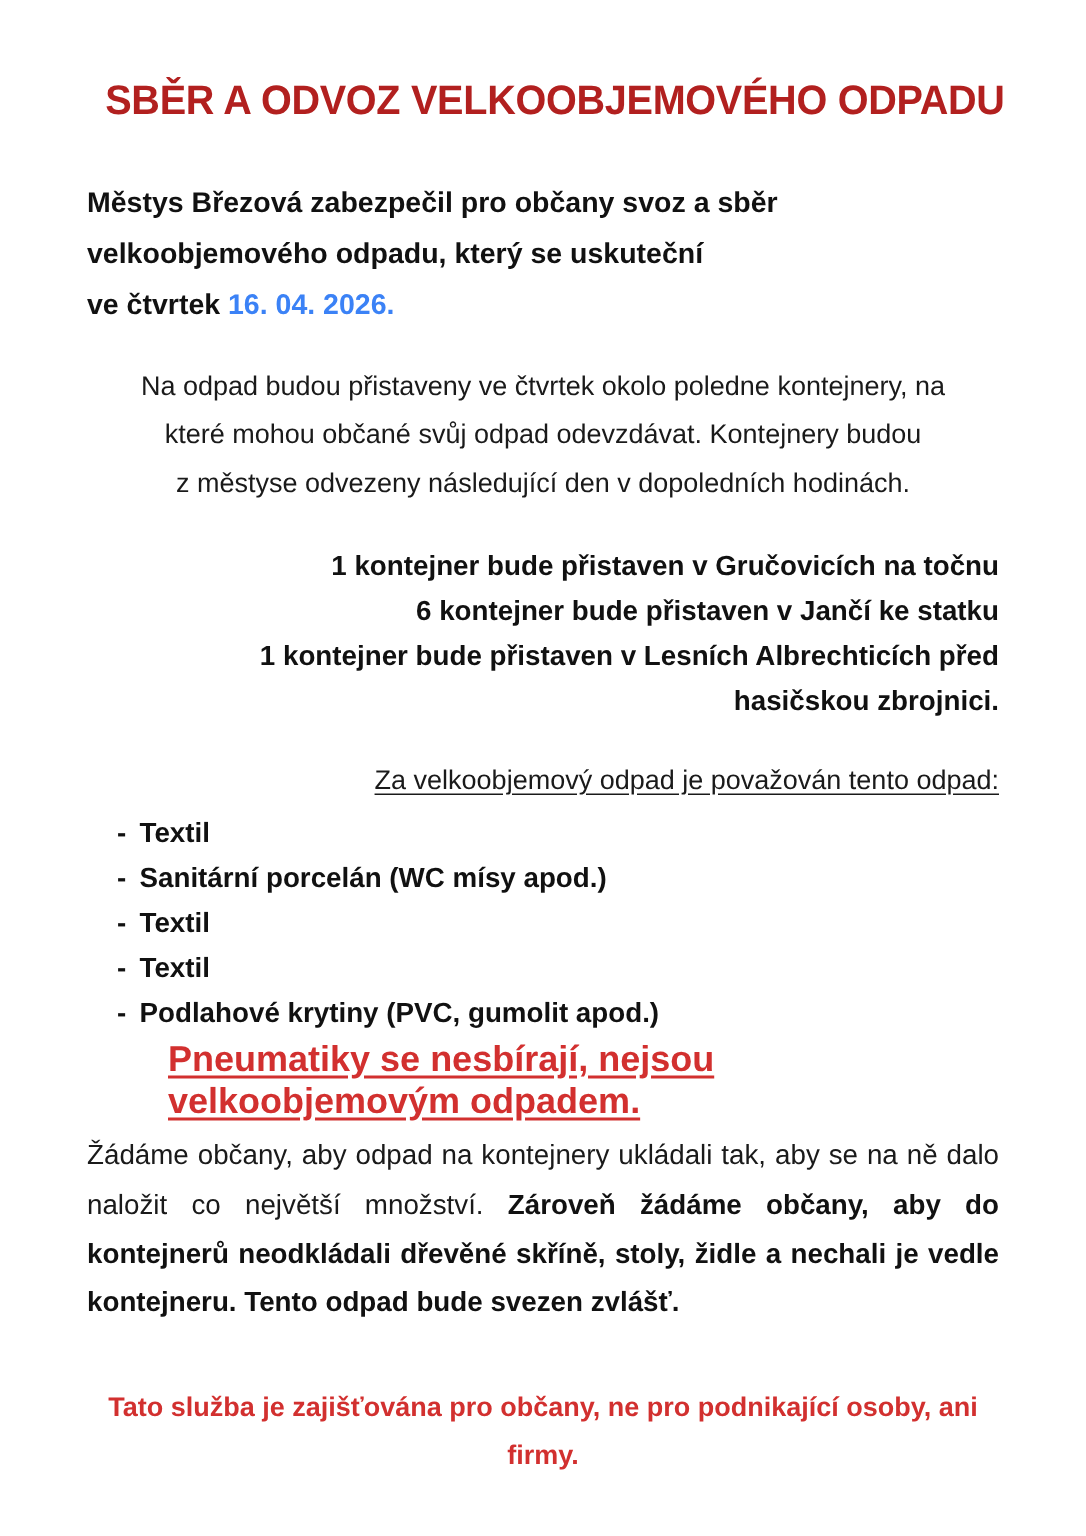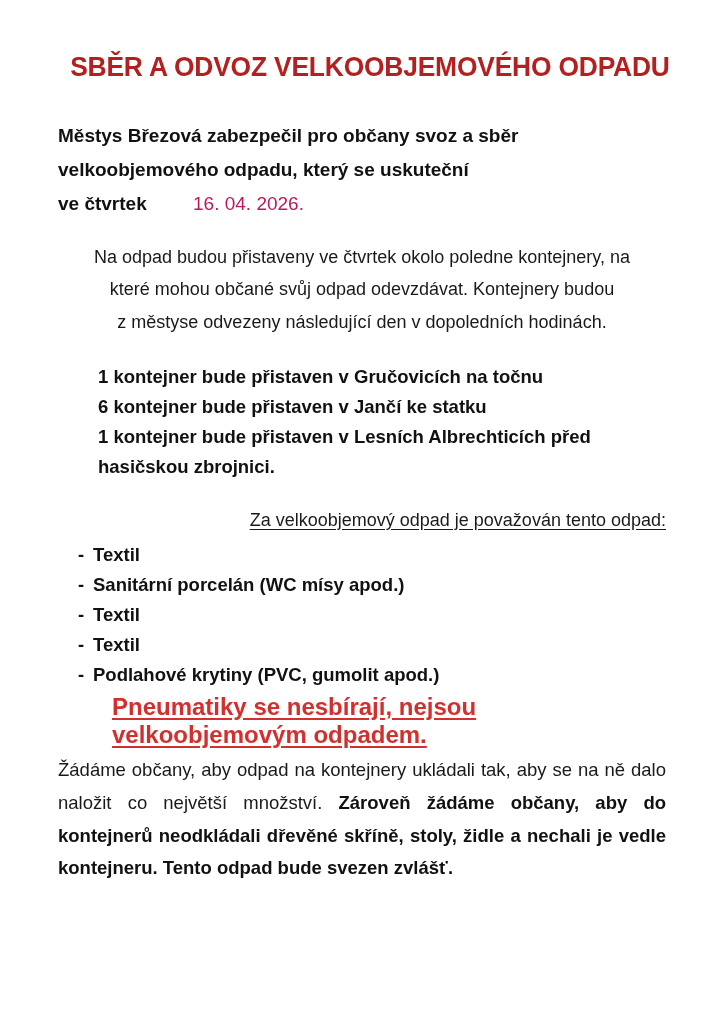--- a/index.html
+++ b/index.html
@@ -45,23 +45,22 @@
   .intro {
     margin: 0;
     padding-top: 37px;
     text-align: left;
     font-size: 19px;
     font-weight: 700;
     line-height: 1.78;
     color: #111111;
   }
   .intro .date-red {
-    color: #be185d;
-    font-weight: 400;
-    margin-left: 41px;
+    color: #3b82f6;
+    font-weight: 700;
   }
 
   
   .lead {
     margin: 0;
     padding-top: 20px;
     text-align: center;
     font-size: 18px;
     font-weight: 400;
     line-height: 1.82;
@@ -74,21 +73,21 @@
     padding-top: 23px;
     list-style: none;
     font-size: 18.5px;
     font-weight: 700;
     line-height: 1.62;
     color: #111111;
   }
   .placements li {
     margin: 0;
     padding: 0;
-    text-align: left;
+    text-align: right;
   }
 
   
   .accept-heading {
     margin: 0;
     padding-top: 28px;
     font-size: 18px;
     font-weight: 400;
     color: #1a1a1a;
     text-align: right;
@@ -221,15 +220,16 @@
   </ul>
 
   <p class="warning">
     <span>Pneumatiky se nesbírají, nejsou velkoobjemovým odpadem.</span>
   </p>
 
   <p class="instructions">
     <span>Žádáme občany, aby odpad na kontejnery ukládali tak, aby se na ně dalo naložit co největší množství. </span><span class="strong">Zároveň žádáme občany, aby do kontejnerů neodkládali dřevěné skříně, stoly, židle a nechali je vedle kontejneru. Tento odpad bude svezen zvlášť.</span>
   </p>
 
+  <p class="closing">Tato služba je zajišťována pro občany, ne pro podnikající osoby, ani firmy.</p>
 
 
 </div>
 
 </body></html>

